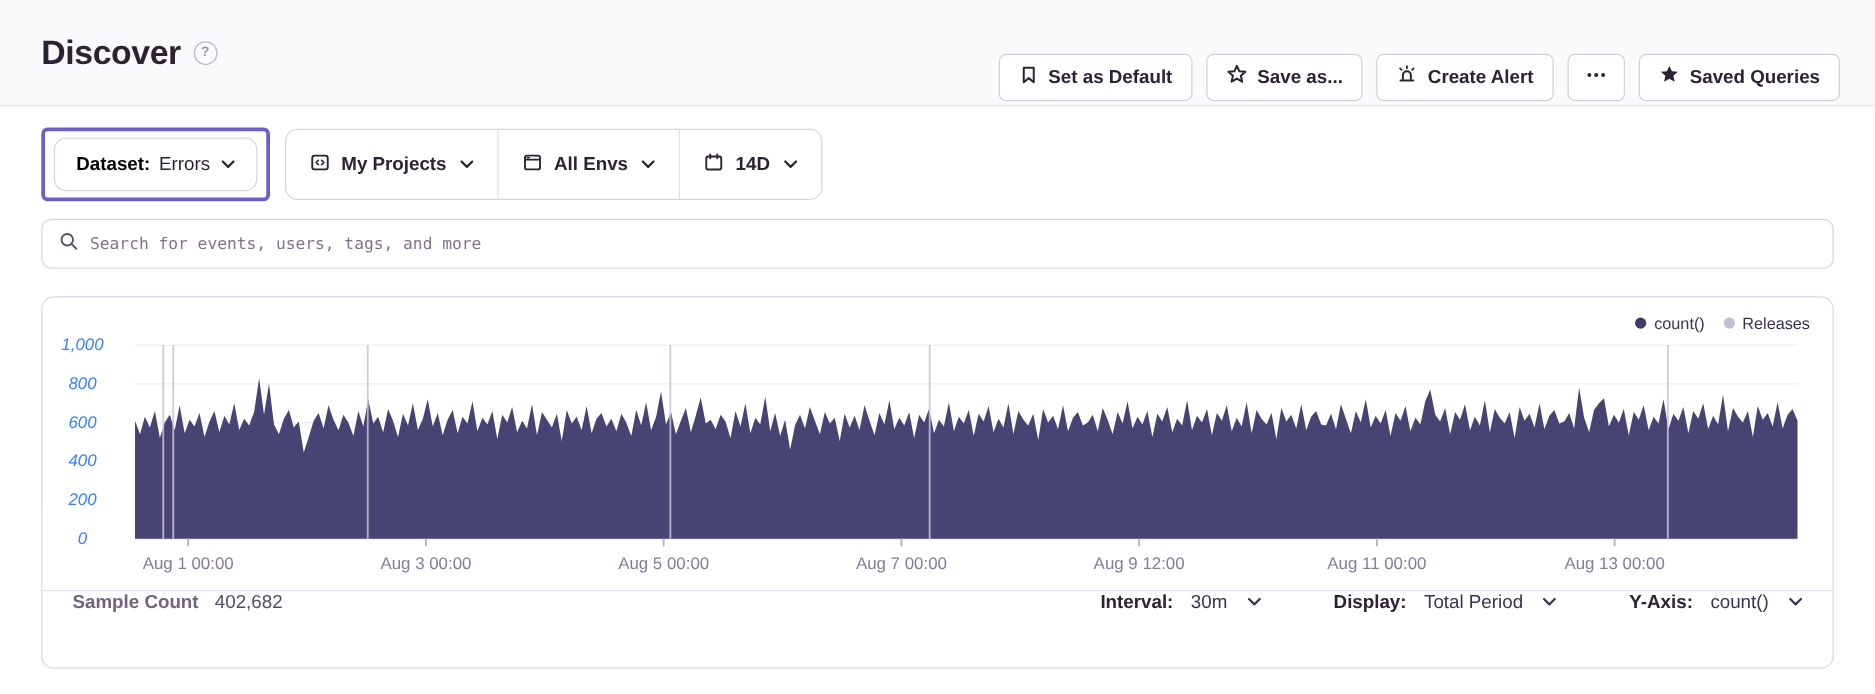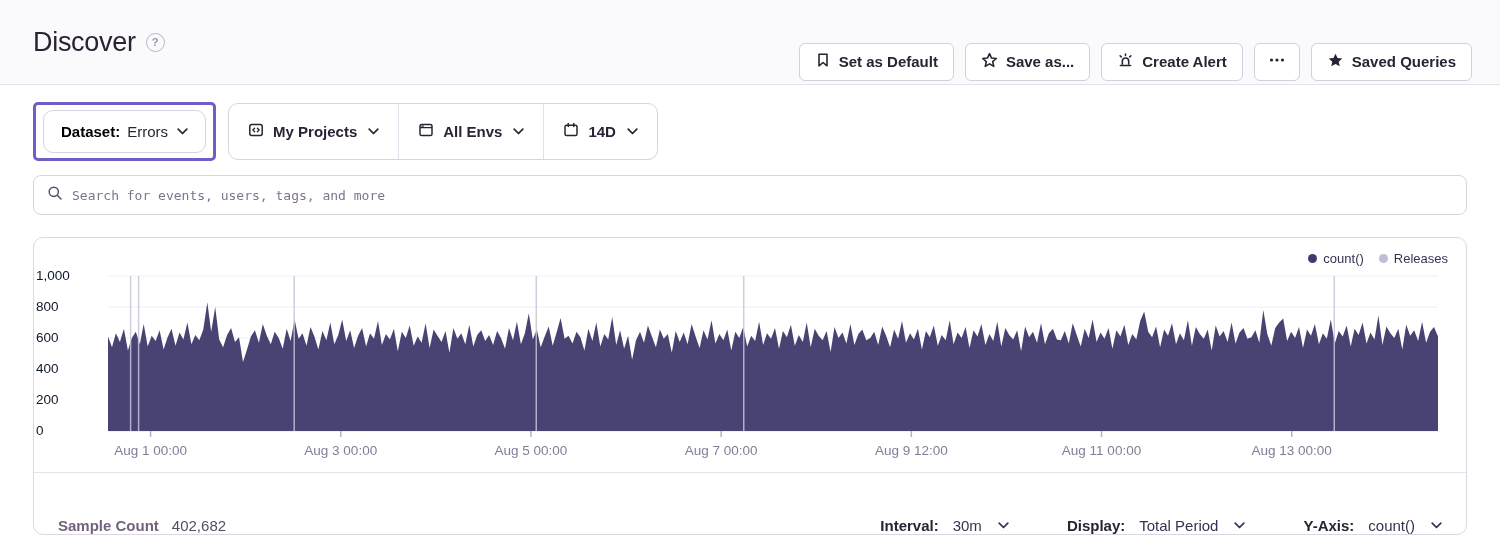--- a/index.html
+++ b/index.html
@@ -1,20 +1,20 @@
 <!DOCTYPE html>
 <html><head>
 <meta charset="utf-8">
 <style>
   * { margin:0; padding:0; box-sizing:border-box; }
   html,body { width:1500px; height:555px; background:#fff; font-family:"Liberation Sans",sans-serif; color:#2B2233; overflow:hidden; }
 
   
   .page-header { display:flex; align-items:center; height:85px; padding:0 28px 0 33px; background:#FAF9FB; border-bottom:1px solid #E7E1EC; }
-  .page-title { font-size:27px; font-weight:400; letter-spacing:-0.3px; color:#2B2233; }
+  .page-title { font-size:27px; font-weight:700; letter-spacing:-0.3px; color:#2B2233; }
   .help-icon { width:19px; height:19px; border:1.5px solid #BCB4C9; border-radius:50%; display:inline-flex; align-items:center; justify-content:center; font-size:11px; font-weight:700; color:#9C91AF; margin-left:10px; }
   .header-spacer { flex:1; }
   .header-actions { display:flex; align-items:center; gap:11px; }
   .hbtn { height:38px; border:1px solid #D5CFDD; border-radius:6px; background:#fff; display:inline-flex; align-items:center; gap:8px; padding:0 15px; font-weight:700; font-size:15px; color:#2B2233; cursor:pointer; white-space:nowrap;margin-top:39px; }
   .hbtn svg { flex:0 0 auto; }
 
   
   .filter-row { display:flex; align-items:center; margin:17px 33px 0; }
   .dataset-ring { display:inline-flex; border:3px solid #6C5FC8; border-radius:5px; padding:5px 7px; background:#fff; }
   .dataset-btn { height:43px; border:1px solid #D9D3E0; border-radius:10px; background:#fff; display:inline-flex; align-items:center; gap:7px; padding:0 17px; font-size:15px; cursor:pointer; }
@@ -30,25 +30,25 @@
   .search-bar input::placeholder { color:#80738F; opacity:1; }
 
   
   .chart-panel { margin:22px 33px 0; border:1px solid #DCD6E3; border-radius:10px; background:#fff; }
   .chart-area { position:relative; padding:38px 28px 0 74px; height:234px; }
   .legend { position:absolute; top:13px; right:18px; display:flex; gap:15px; align-items:center; }
   .legend-item { display:flex; align-items:center; gap:6px; font-size:13px; color:#3A3152; cursor:pointer; }
   .legend-dot { width:9px; height:9px; border-radius:50%; }
   .plot { position:relative; height:155px; }
   .plot svg { position:absolute; top:0; left:0; width:100%; height:163px; overflow:visible; display:block; }
-  .ylabel { position:absolute; right:calc(100% + 12px); width:60px; text-align:left; font-size:13.5px; color:#0f172a; line-height:16px; }
+  .ylabel { position:absolute; right:calc(100% + 12px); width:60px; text-align:center; font-size:13.5px; color:#3b82f6; line-height:16px;font-style:italic; }
   .xlabel { position:absolute; top:167px; transform:translateX(-50%); font-size:13.5px; color:#857B99; white-space:nowrap; }
 
   
-  .chart-footer { height:62px; border-top:1px solid #E8E2EE; display:flex; align-items:flex-end; padding:0 24px; font-size:15px; }
+  .chart-footer { height:62px; border-top:1px solid #E8E2EE; display:flex; align-items:flex-start; padding:0 24px; font-size:15px; }
   .sample { display:flex; align-items:center; gap:13px; }
   .sample .lbl { font-weight:700; color:#71637E; }
   .sample .val { color:#564C66; }
   .footer-spacer { flex:1; }
   .fctl { display:flex; align-items:center; gap:14px; margin-left:58px; cursor:pointer; }
   .fctl .lbl { font-weight:700; color:#2B2233; }
   .fctl .val { color:#3A3152; }
   .chev { display:inline-flex; margin-left:2px; }
 </style>
 </head>

